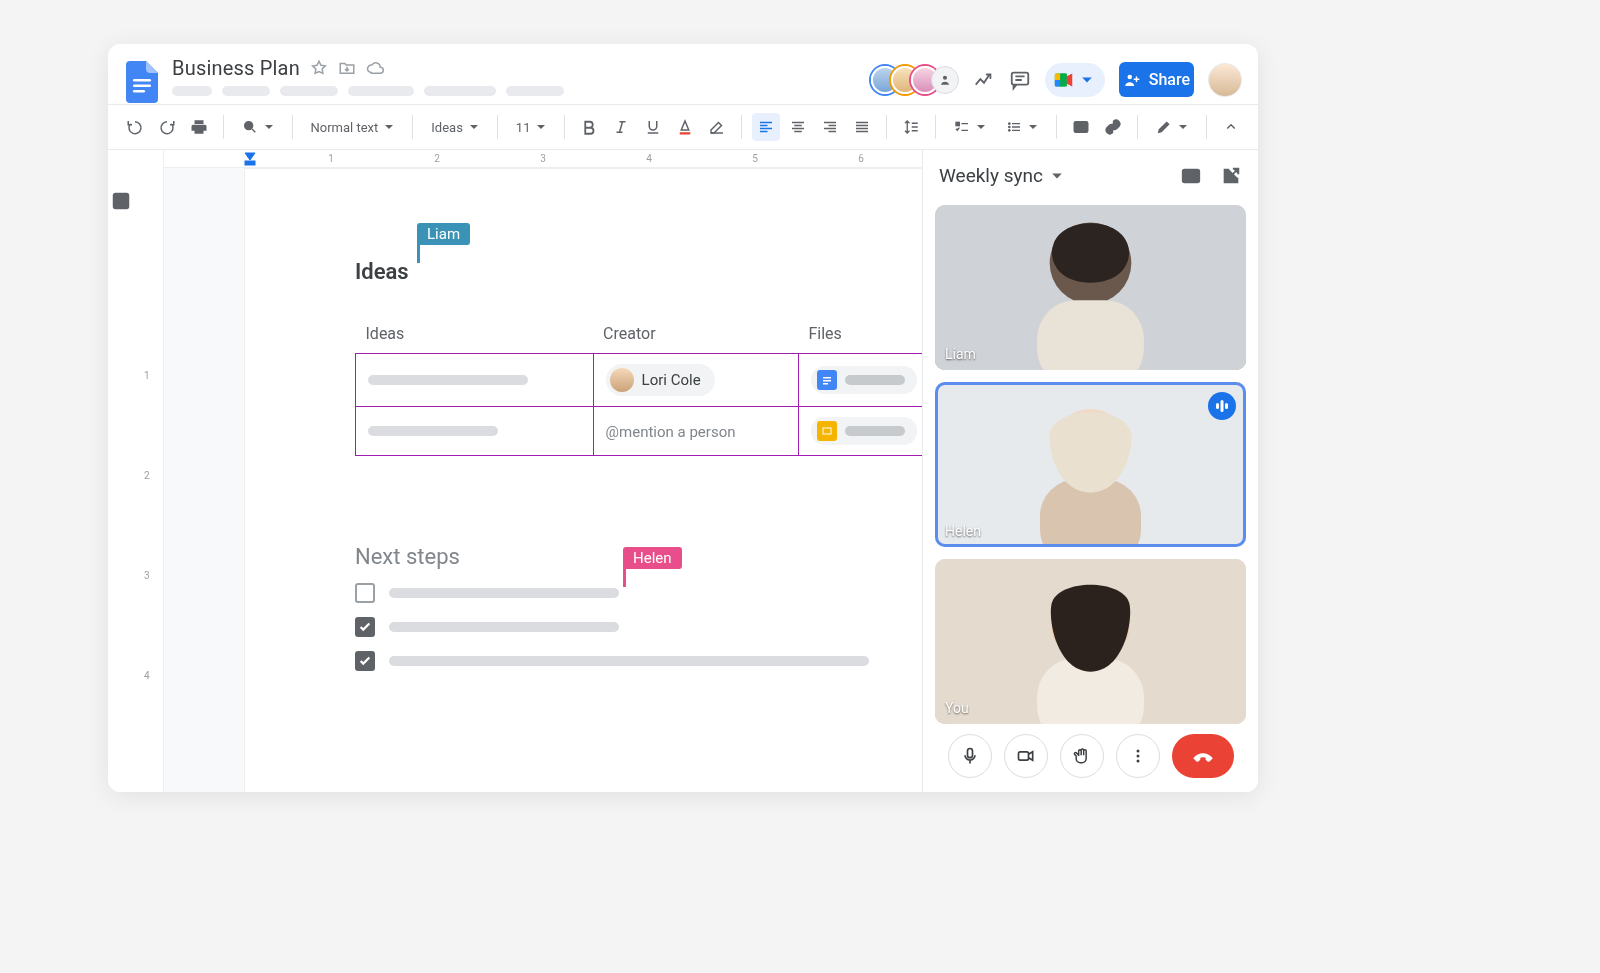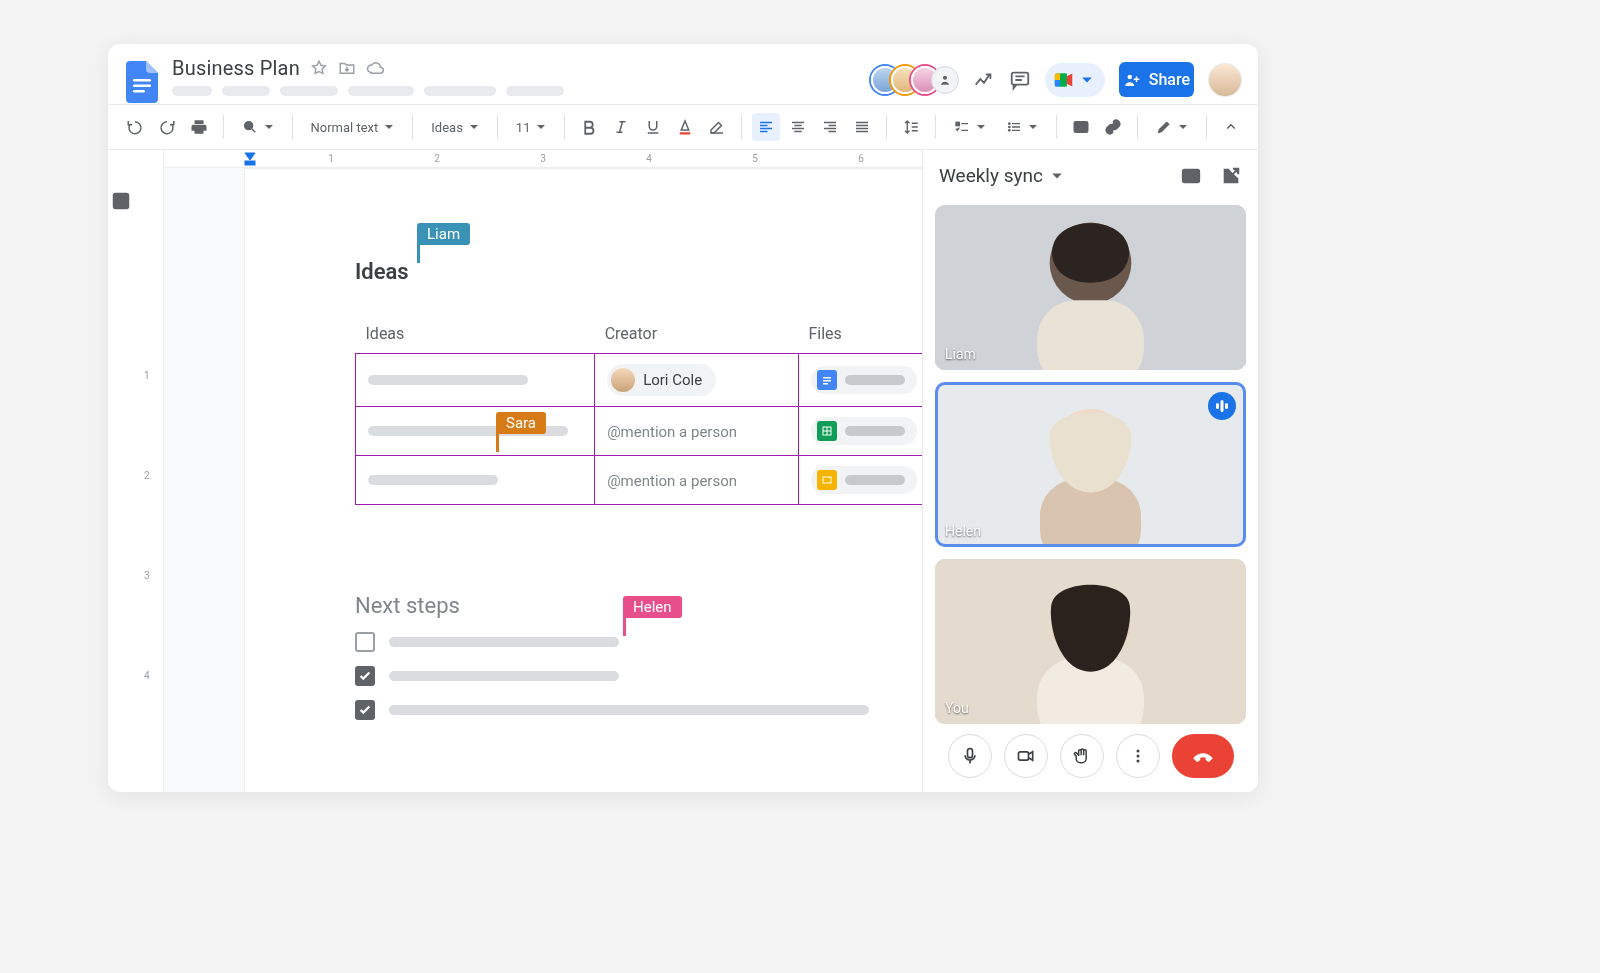--- a/index.html
+++ b/index.html
@@ -412,36 +412,20 @@
                     <span class="file-icon fi-docs">
                       <svg viewBox="0 0 12 12">
                         <rect x="2" y="3" width="8" height="1.5"></rect>
                         <rect x="2" y="6" width="8" height="1.5"></rect>
                         <rect x="2" y="9" width="5" height="1.5"></rect>
                       </svg>
                     </span>
                     <span class="ph" style="width:60px"></span>
                   </span></td>
             </tr>
-            <tr style="position:relative;">
-              <td style="position:relative;">
-                  <span class="ph" style="width:200px;display:block;"></span>
-                <span class="collab-flag" id="flag-sara" style="left: 140px; top: 5px; background: rgb(215, 123, 23);">Sara</span>
-              </td>
-              <td><span class="mention-ph">@mention a person</span></td>
-              <td><span class="file-chip">
-                    <span class="file-icon fi-sheets">
-                      <svg viewBox="0 0 12 12">
-                        <rect x="2" y="2" width="8" height="8" fill="none" stroke="#fff"></rect>
-                        <path d="M6 2v8M2 6h8" stroke="#fff"></path>
-                      </svg>
-                    </span>
-                    <span class="ph" style="width:60px"></span>
-                  </span></td>
-            </tr>
             <tr>
               <td>
                   <span class="ph" style="width:130px;display:block;"></span>
                 </td>
               <td><span class="mention-ph">@mention a person</span></td>
               <td><span class="file-chip">
                     <span class="file-icon fi-slides">
                       <svg viewBox="0 0 12 12">
                         <rect x="2" y="3" width="8" height="6" fill="none" stroke="#fff"></rect>
                       </svg>

